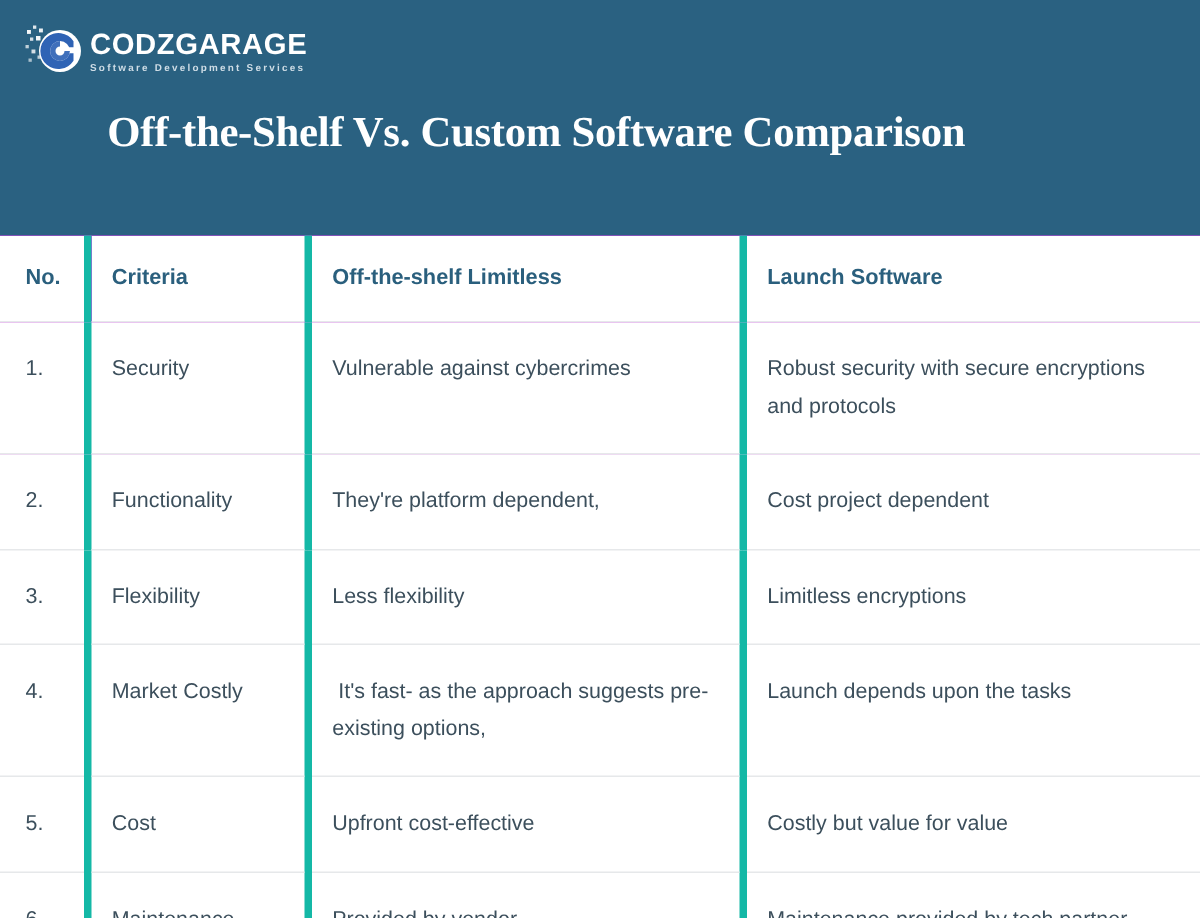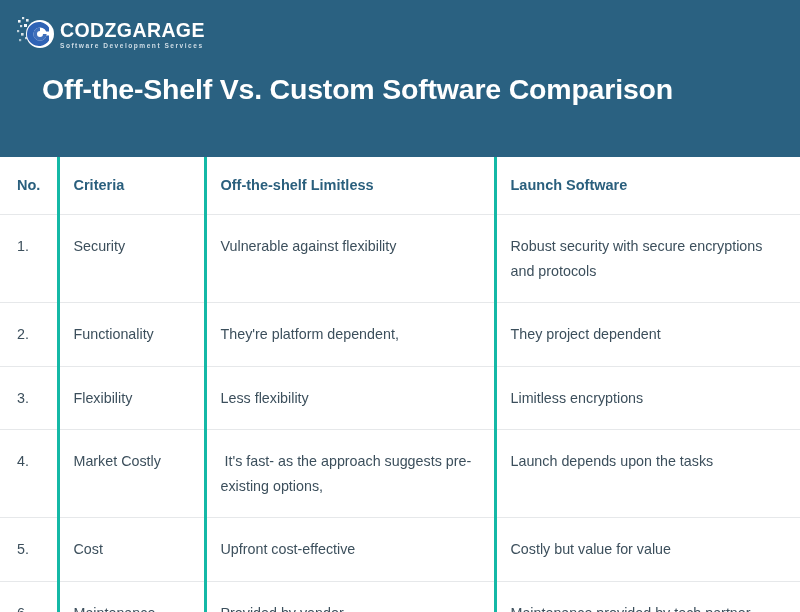--- a/index.html
+++ b/index.html
@@ -77,40 +77,41 @@
     position: absolute;
     left: 0;
     top: 73px;
     width: 715px;
     text-align: center;
     font-size: 28.5px;
     font-weight: bold;
     color: #ffffff;
     letter-spacing: -0.2px;
     line-height: 1.15;
+    font-family: Liberation Serif, serif;
   }
 
   
   .comparison-table {
     position: absolute;
     left: 0;
     top: 157px;
     width: 800px;
     border-collapse: collapse;
     table-layout: fixed;
   }
 
   .comparison-table col.c-no      { width: 58px; }
   .comparison-table col.c-crit    { width: 147px; }
   .comparison-table col.c-ots     { width: 290px; }
   .comparison-table col.c-custom  { width: 305px; }
 
   .comparison-table th,
   .comparison-table td {
-    border-right: 3px solid #14b8a6;
+    border-right: 5px solid #14b8a6;
     border-bottom: 1px solid #e6e8ea;
     vertical-align: top;
     text-align: left;
     background: #ffffff;
   }
   .comparison-table th:last-child,
   .comparison-table td:last-child {
     border-right: none;
   }
 
@@ -197,29 +198,29 @@
         <th>Criteria</th>
         <th>Off-the-shelf Limitless</th>
         <th>Launch Software</th>
       </tr>
     </thead>
     <tbody>
 
       <tr class="row-h-tall">
         <td class="cell-no">1.</td>
         <td class="cell-criteria">Security</td>
-        <td class="pre-space">Vulnerable against flexibility</td>
+        <td class="pre-space">Vulnerable against cybercrimes</td>
         <td class="pre-space">Robust security with secure encryptions and protocols</td>
       </tr>
 
       <tr class="row-h-short">
         <td class="cell-no">2.</td>
         <td class="cell-criteria">Functionality</td>
         <td class="pre-space">They're platform dependent,</td>
-        <td class="pre-space">They project dependent</td>
+        <td class="pre-space">Cost project dependent</td>
       </tr>
 
       <tr class="row-h-short">
         <td class="cell-no">3.</td>
         <td class="cell-criteria">Flexibility</td>
         <td class="pre-space">Less flexibility</td>
         <td class="pre-space">Limitless encryptions</td>
       </tr>
 
       <tr class="row-h-tall">

